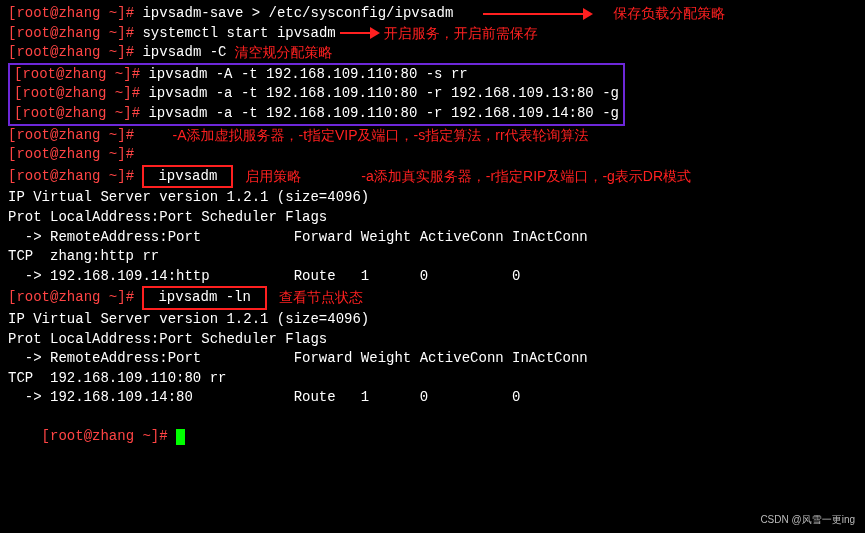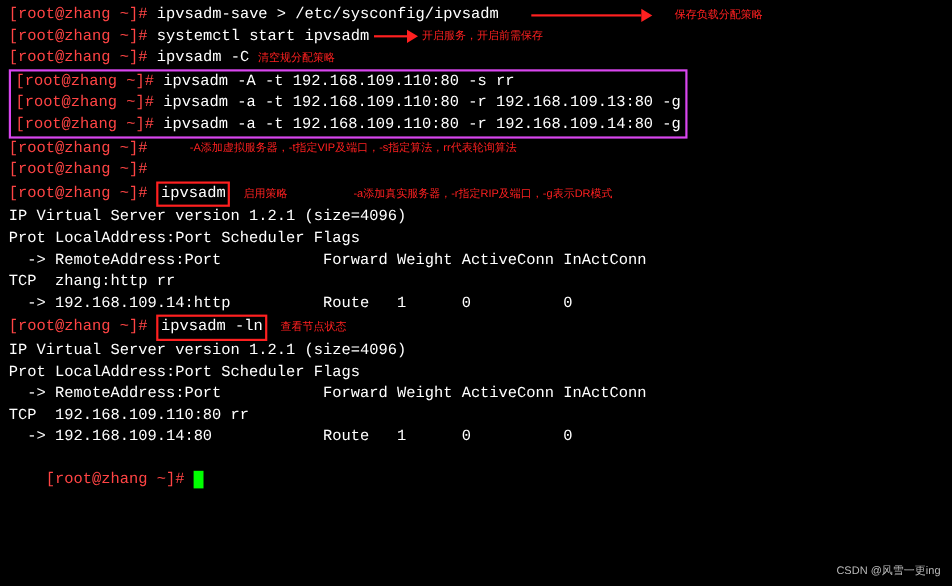--- a/index.html
+++ b/index.html
@@ -14,21 +14,21 @@
       padding: 4px 8px;
       position: relative;
     }
     .line { white-space: pre; }
     .prompt-open { color: #ff4444; }
     .prompt-user { color: #ff4444; }
     .prompt-at { color: #ff4444; }
     .prompt-host { color: #ff4444; }
     .prompt-close { color: #ff4444; }
     .cmd { color: #fff; }
-    .annotation { color: #ff2020; font-family: "Microsoft YaHei", sans-serif; font-size: 10px; }
+    .annotation { color: #ff2020; font-family: "Microsoft YaHei", sans-serif; font-size: 14px; }
     .arrow-long {
       display: inline-block;
       width: 110px;
       height: 10px;
       position: relative;
       vertical-align: middle;
     }
     .arrow-long::before {
       content: "";
       position: absolute;
@@ -70,25 +70,25 @@
       position: absolute;
       right: 0;
       top: -1px;
       border-left: 10px solid #ff2020;
       border-top: 6px solid transparent;
       border-bottom: 6px solid transparent;
     }
     .boxed {
       border: 2px solid #ff2020;
       display: inline-block;
-      padding: 0 2px;
+      padding: 0 14px;
       margin-right: 4px;
     }
     .box-multi {
-      border: 2px solid #d946ef;
+      border: 2px solid #6d28d9;
       padding: 0 4px;
       display: inline-block;
     }
     .cursor {
       display: inline-block;
       width: 9px;
       height: 16px;
       background: #00ff00;
       vertical-align: middle;
     }

